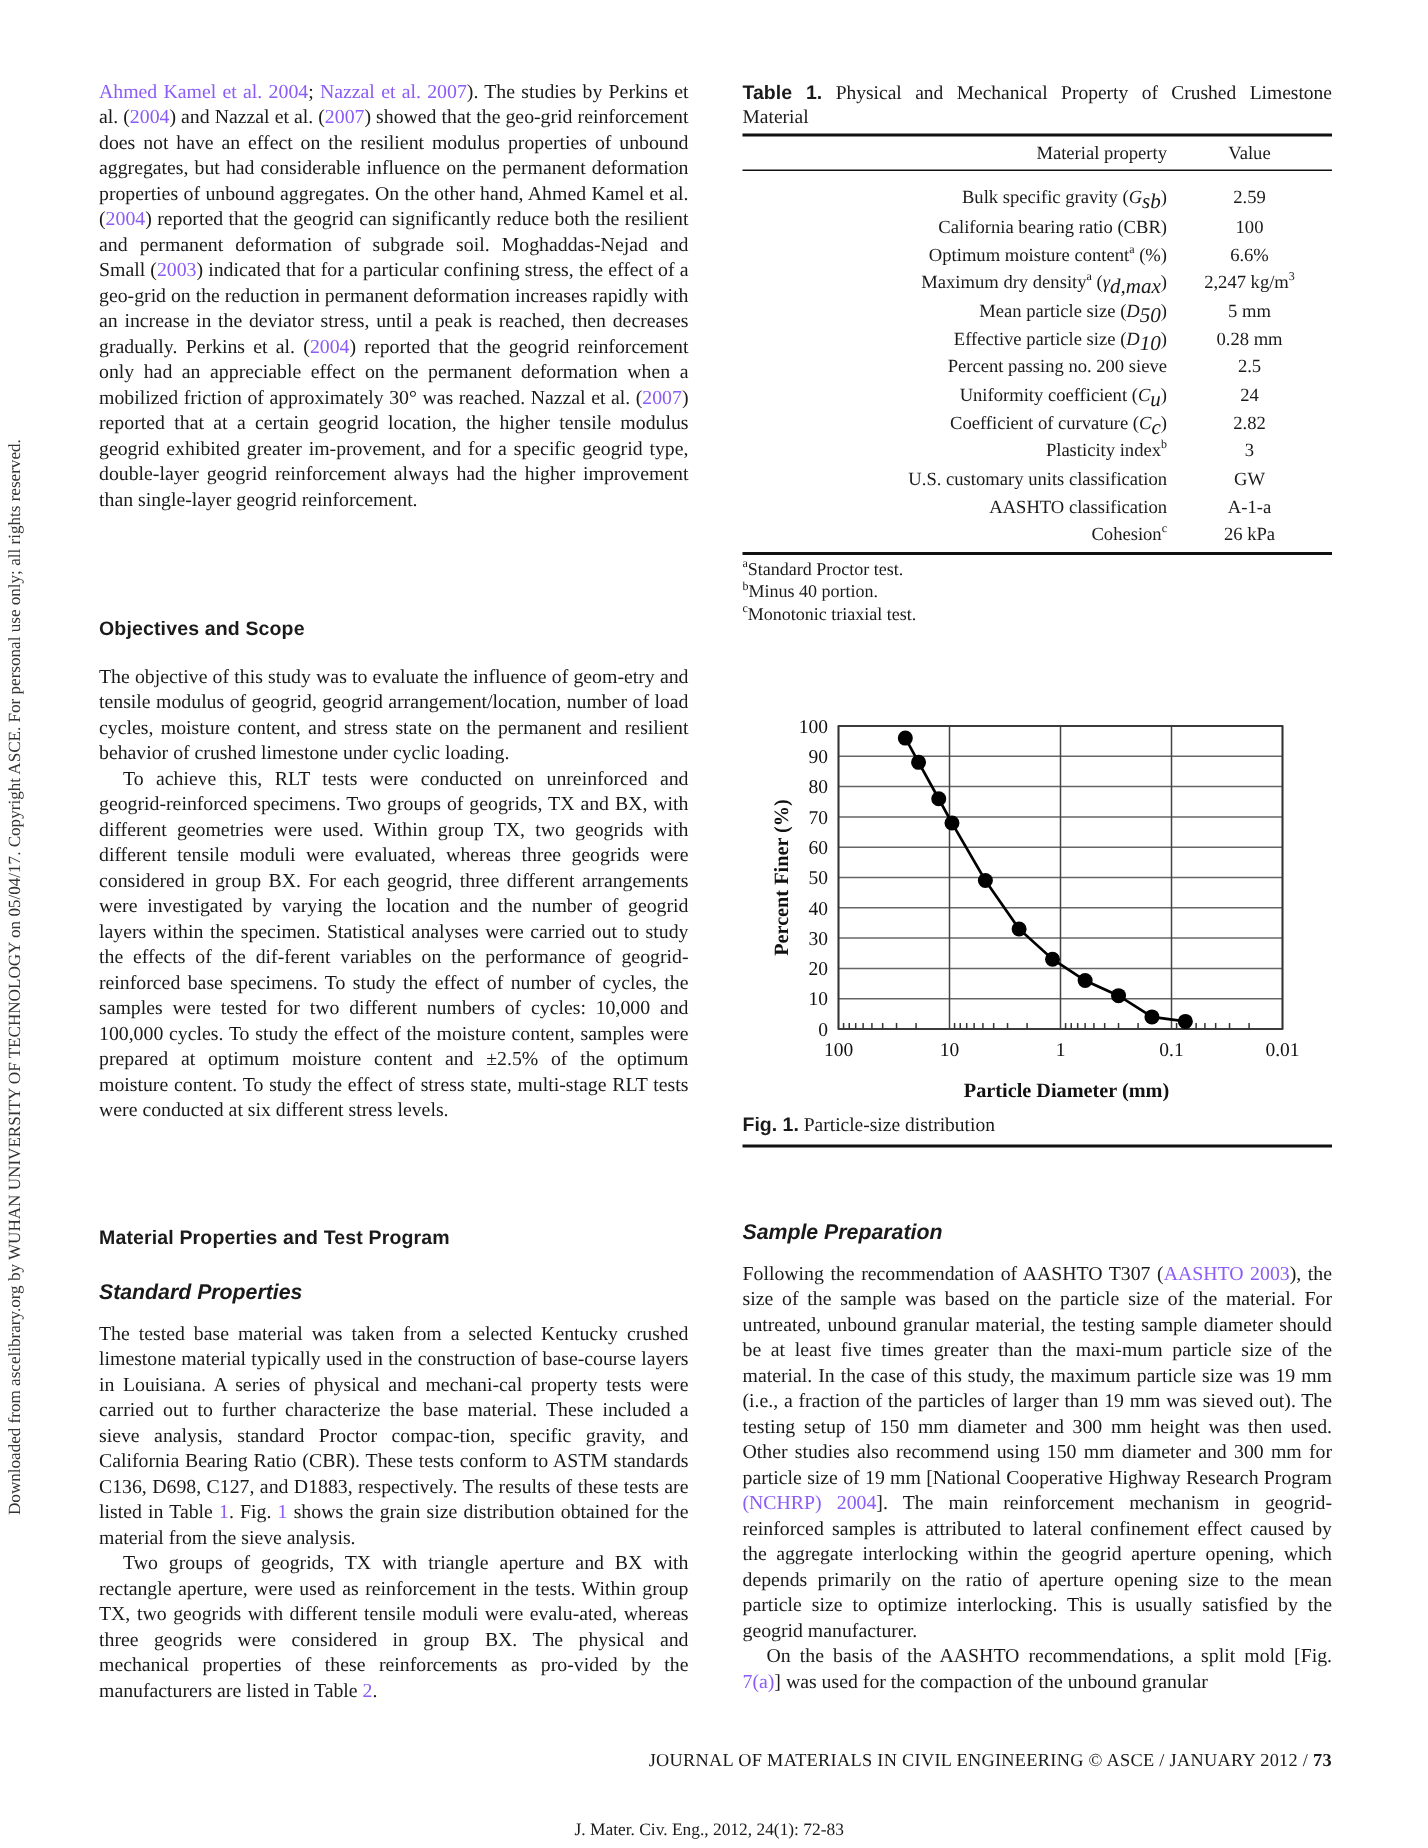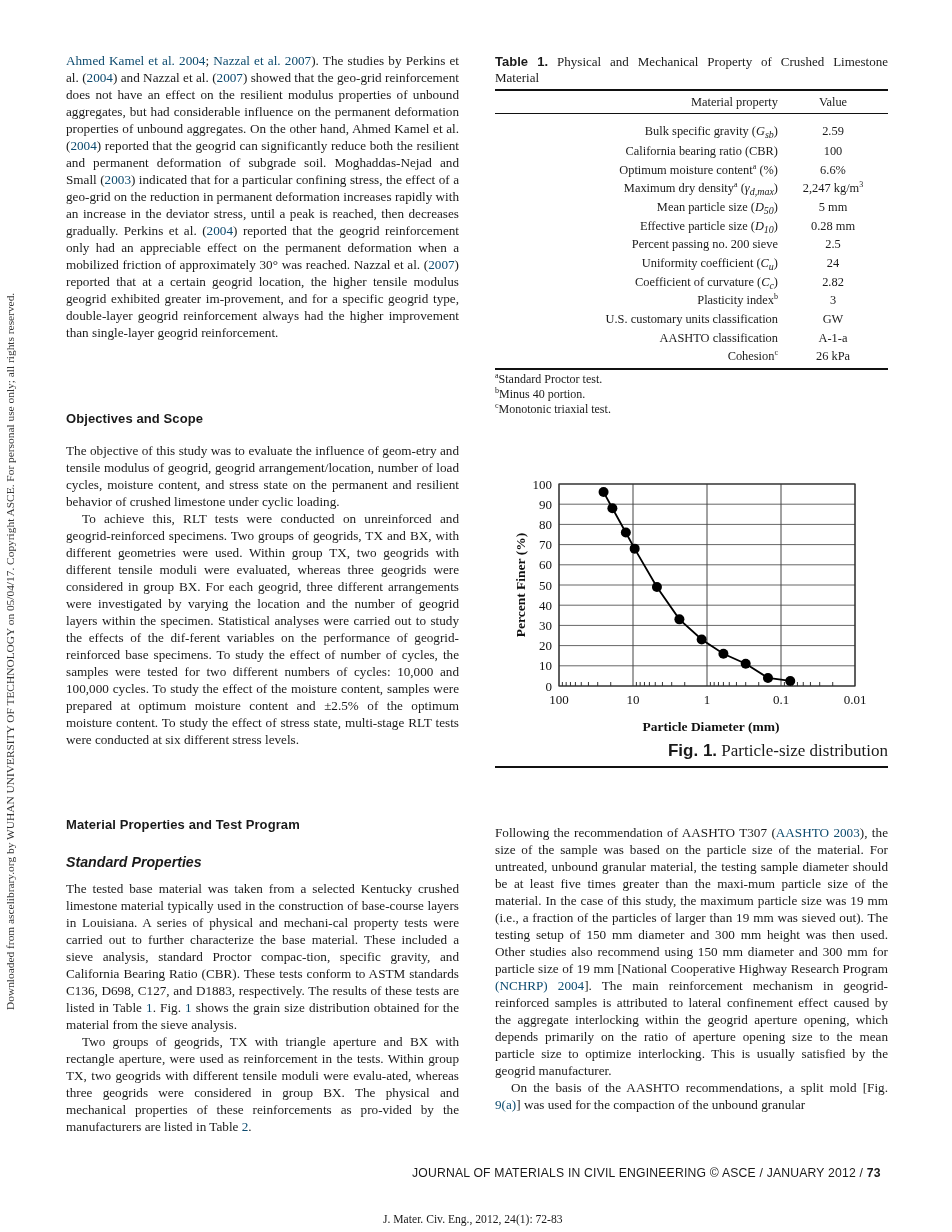--- a/index.html
+++ b/index.html
@@ -11,46 +11,46 @@
     position: absolute; left: 4px; top: 1010px;
     transform-origin: 0 0; transform: rotate(-90deg);
     white-space: nowrap; font-size: 11.4px; color: #333;
     font-family: "Liberation Serif", serif;
   }
   p.para {
     margin: 0; font-size: 13.2px; line-height: 17.0px; text-align: justify;
     hyphens: manual;
   }
   p.indent { text-indent: 16px; }
-  a.ref { color: #0c4a6e; text-decoration: none; }
+  a.ref { color: #8b5cf6; text-decoration: none; }
   h2.sec {
     font-family: "Liberation Sans", "DejaVu Sans", sans-serif;
     font-weight: bold; font-size: 13px; margin: 0; letter-spacing: 0.1px;
   }
   h3.sub {
     font-family: "Liberation Sans", "DejaVu Sans", sans-serif;
     font-weight: bold; font-style: italic; font-size: 14.2px; margin: 0;
   }
   .abs { position: absolute; }
   
   .tcap { font-size: 13px; line-height: 15.5px; text-align: justify; }
   .tcap .lbl { font-family: "Liberation Sans", sans-serif; font-weight: bold; font-size: 13px; }
   table.props { width: 100%; border-collapse: collapse; font-size: 12.4px; }
   table.props th, table.props td { padding: 0; font-weight: normal; text-align: right; height: 18.7px; }
   table.props th.v, table.props td.v { text-align: center; width: 110px; }
   .rule-thick { border-top: 2px solid #111; }
   .rule-thin { border-top: 1px solid #111; }
   .fn { font-size: 12px; line-height: 15px; }
   sup { font-size: 8px; vertical-align: super; line-height: 0; }
-  sub { font-size: 10px; vertical-align: sub; line-height: 0; }
-  .figcap { text-align: right; font-size: 17px; }
+  sub { font-size: 14px; vertical-align: sub; line-height: 0; }
+  .figcap { text-align: left; font-size: 13px; }
   .figcap .lbl { font-family: "Liberation Sans", sans-serif; font-weight: bold; }
   .footer-journal {
-    position: absolute; left: 412px; top: 1166px; width: 476px; text-align: left;
-    font-family: Liberation Sans, sans-serif; font-size: 12.2px; letter-spacing: 0.2px;
+    position: absolute; left: 412px; top: 1166px; width: 476px; text-align: right;
+    font-family: Liberation Serif, serif; font-size: 12.2px; letter-spacing: 0.2px;
   }
   .footer-journal b { font-weight: bold; }
   .footer-cite {
     position: absolute; left: 383px; top: 1213px; font-size: 11.6px;
   }
   svg text { font-family: "Liberation Serif", serif; }
 </style>
 </head>
 <body>
 
@@ -235,20 +235,21 @@
       <text x="0" y="0" text-anchor="middle" font-size="13.5" font-weight="bold" fill="#111" transform="translate(30,113) rotate(-90)">Percent Finer (%)</text>
     </svg>
   <div class="figcap">
     <span class="lbl">Fig. 1.</span>
     <span>Particle-size distribution</span>
   </div>
   <div class="rule-thick" style="margin-top:5px;"></div>
 </div>
 
 <div class="abs" style="left:495px; top:814px; width:393px;">
+  <h3 class="sub">Sample Preparation</h3>
   <p class="para" style="margin-top:10px;">Following the recommendation of AASHTO T307 (<a class="ref" href="#">AASHTO 2003</a>), the size of the sample was based on the particle size of the material. For untreated, unbound granular material, the testing sample diameter should be at least five times greater than the maxi-mum particle size of the material. In the case of this study, the maximum particle size was 19 mm (i.e., a fraction of the particles of larger than 19 mm was sieved out). The testing setup of 150 mm diameter and 300 mm height was then used. Other studies also recommend using 150 mm diameter and 300 mm for particle size of 19 mm [National Cooperative Highway Research Program <a class="ref" href="#">(NCHRP) 2004</a>]. The main reinforcement mechanism in geogrid-reinforced samples is attributed to lateral confinement effect caused by the aggregate interlocking within the geogrid aperture opening, which depends primarily on the ratio of aperture opening size to the mean particle size to optimize interlocking. This is usually satisfied by the geogrid manufacturer.</p>
-  <p class="para indent">On the basis of the AASHTO recommendations, a split mold [Fig. <a class="ref" href="#">9(a)</a>] was used for the compaction of the unbound granular</p>
+  <p class="para indent">On the basis of the AASHTO recommendations, a split mold [Fig. <a class="ref" href="#">7(a)</a>] was used for the compaction of the unbound granular</p>
 </div>
 
 <div class="footer-journal">
   <span>JOURNAL OF MATERIALS IN CIVIL ENGINEERING © ASCE / JANUARY 2012 / </span><b>73</b>
 </div>
 <div class="footer-cite">J. Mater. Civ. Eng., 2012, 24(1): 72-83</div>
 
 </body></html>

